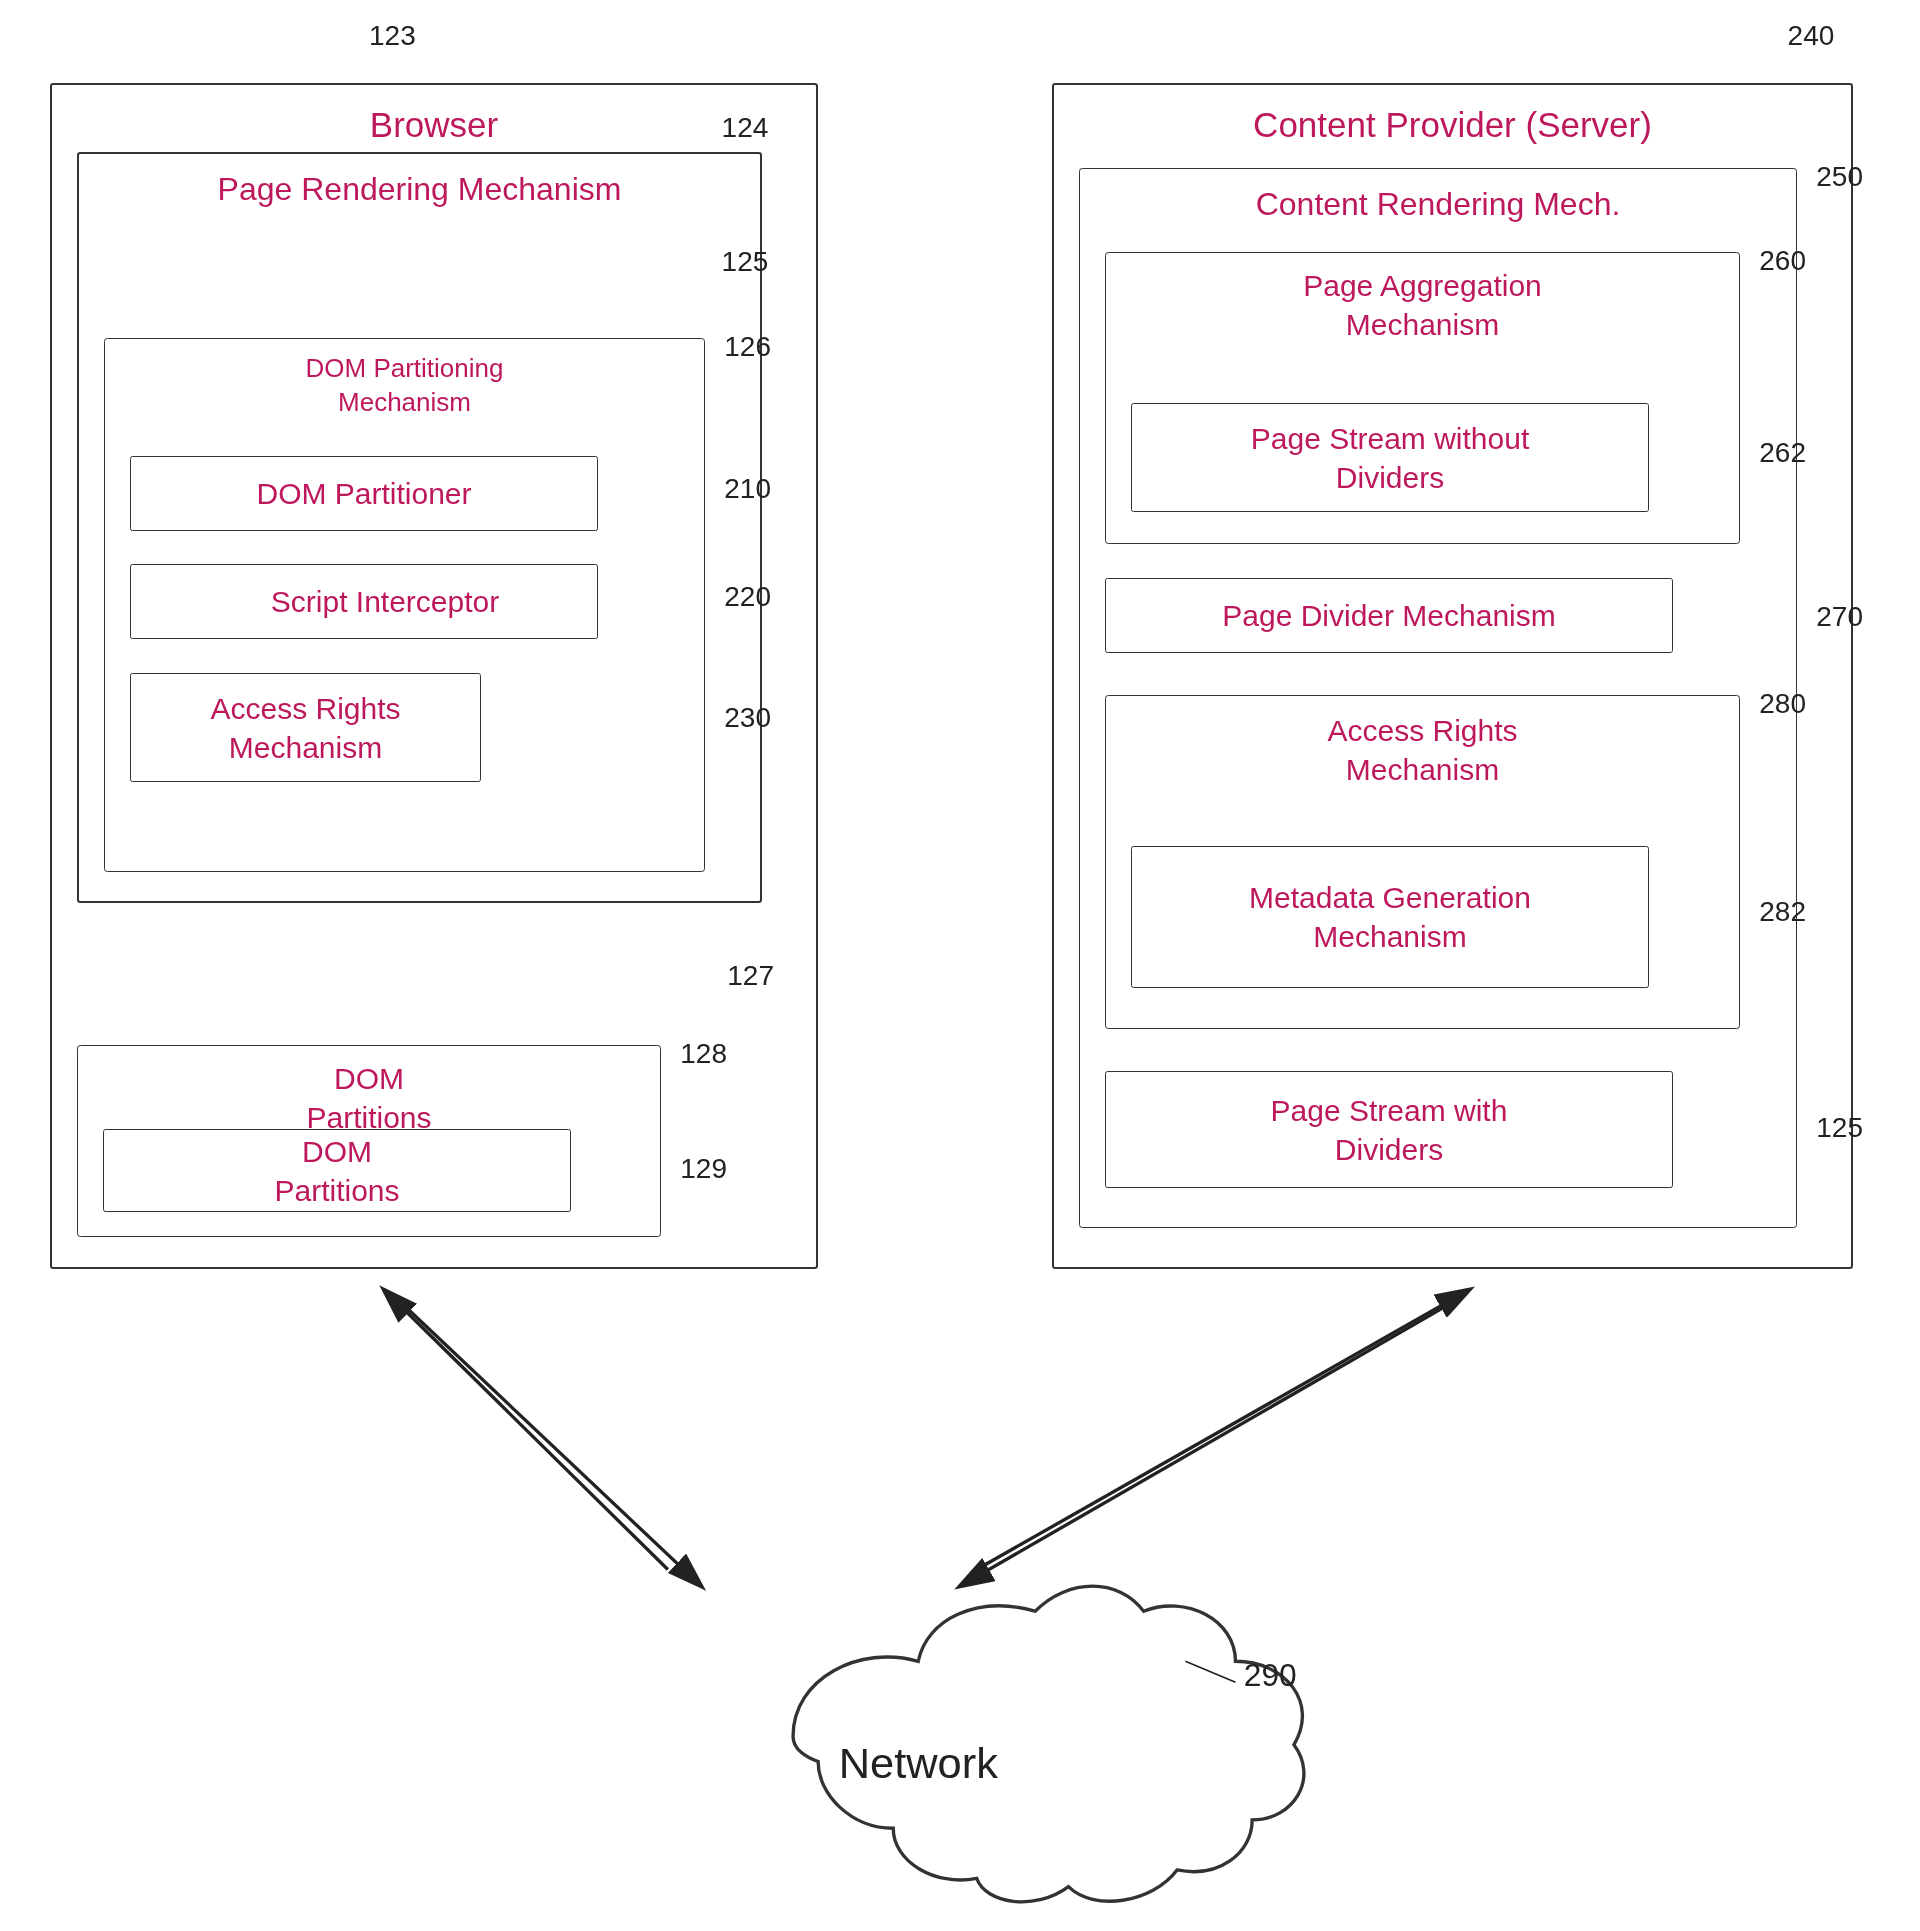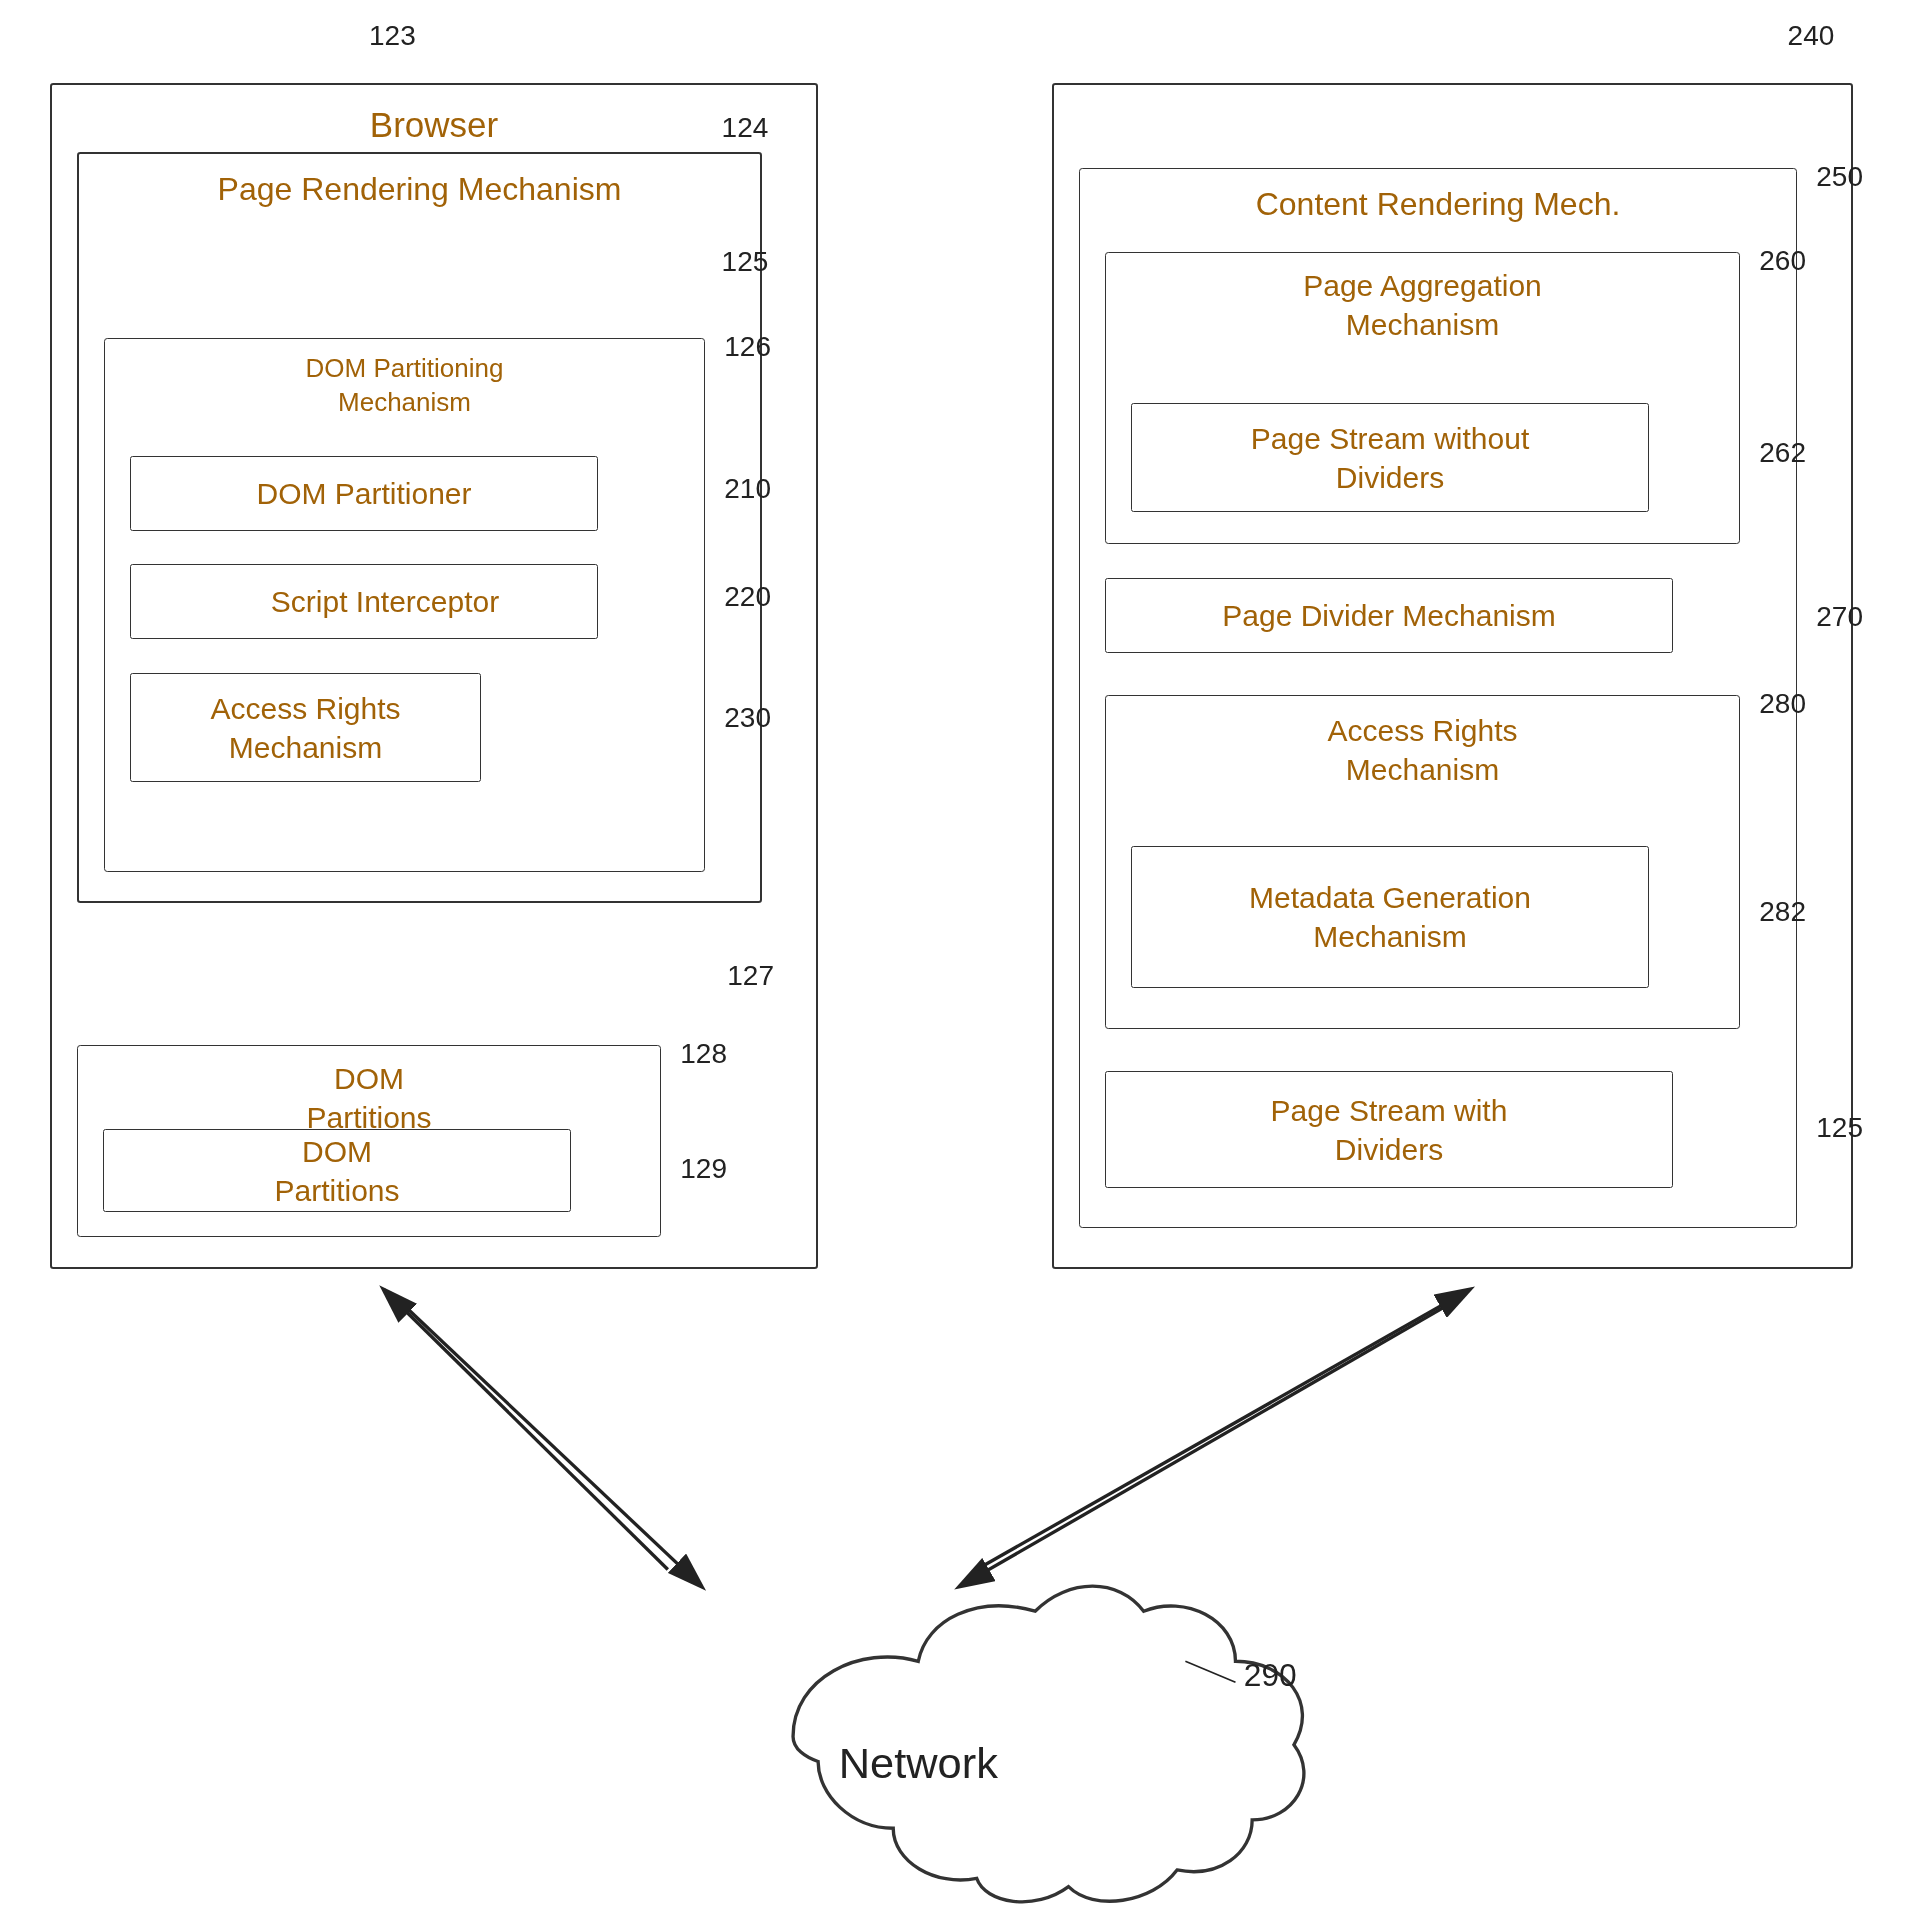--- a/index.html
+++ b/index.html
@@ -33,21 +33,21 @@
       border-radius: 2.5px;
       background: #fff;
       display: flex;
       align-items: center;
       justify-content: center;
       text-align: center;
     }
 
     .label {
       font-size: 30px;
-      color: #a16207;
+      color: #be185d;
       text-align: center;
       line-height: 1.3;
     }
 
     .ref-num {
       position: absolute;
       font-size: 28px;
       color: #222;
     }
 
@@ -105,20 +105,21 @@
       <div class="inner-box" style="left:25px; top:83px; width:468px; height:83px;">
         <span class="label">DOM<br>Partitions</span>
       </div>
       <span class="ref-num" style="top:107px; right:-67px;">129</span>
     </div>
 
   </div>
 
   <div class="outer-box" style="left:1052px; top:83px; width:801px; height:1186px;">
     <span class="label ref-num" style="top:-67px; right:16.7px;">240</span>
+    <div class="label" style="position:absolute; top:16.7px; left:0; width:100%; text-align:center; font-size:35px;">Content Provider (Server)</div>
 
     <div class="outer-box" style="left:25px; top:83px; width:718px; height:1060px; border:1.7px solid #333;">
       <div class="label" style="position:absolute; top:15px; left:0; width:100%; text-align:center; font-size:32px;">Content Rendering Mech.</div>
       <span class="ref-num" style="top:-8.3px; right:-67px;">250</span>
 
       <div class="outer-box" style="left:25px; top:83px; width:635px; height:292px; border:1.7px solid #333;">
         <div class="label" style="position:absolute; top:13.4px; left:0; width:100%; text-align:center; font-size:30px;">Page Aggregation<br>Mechanism</div>
         <span class="ref-num" style="top:-8.3px; right:-67px;">260</span>
 
         <div class="inner-box" style="left:25px; top:150px; width:518px; height:109px;">

